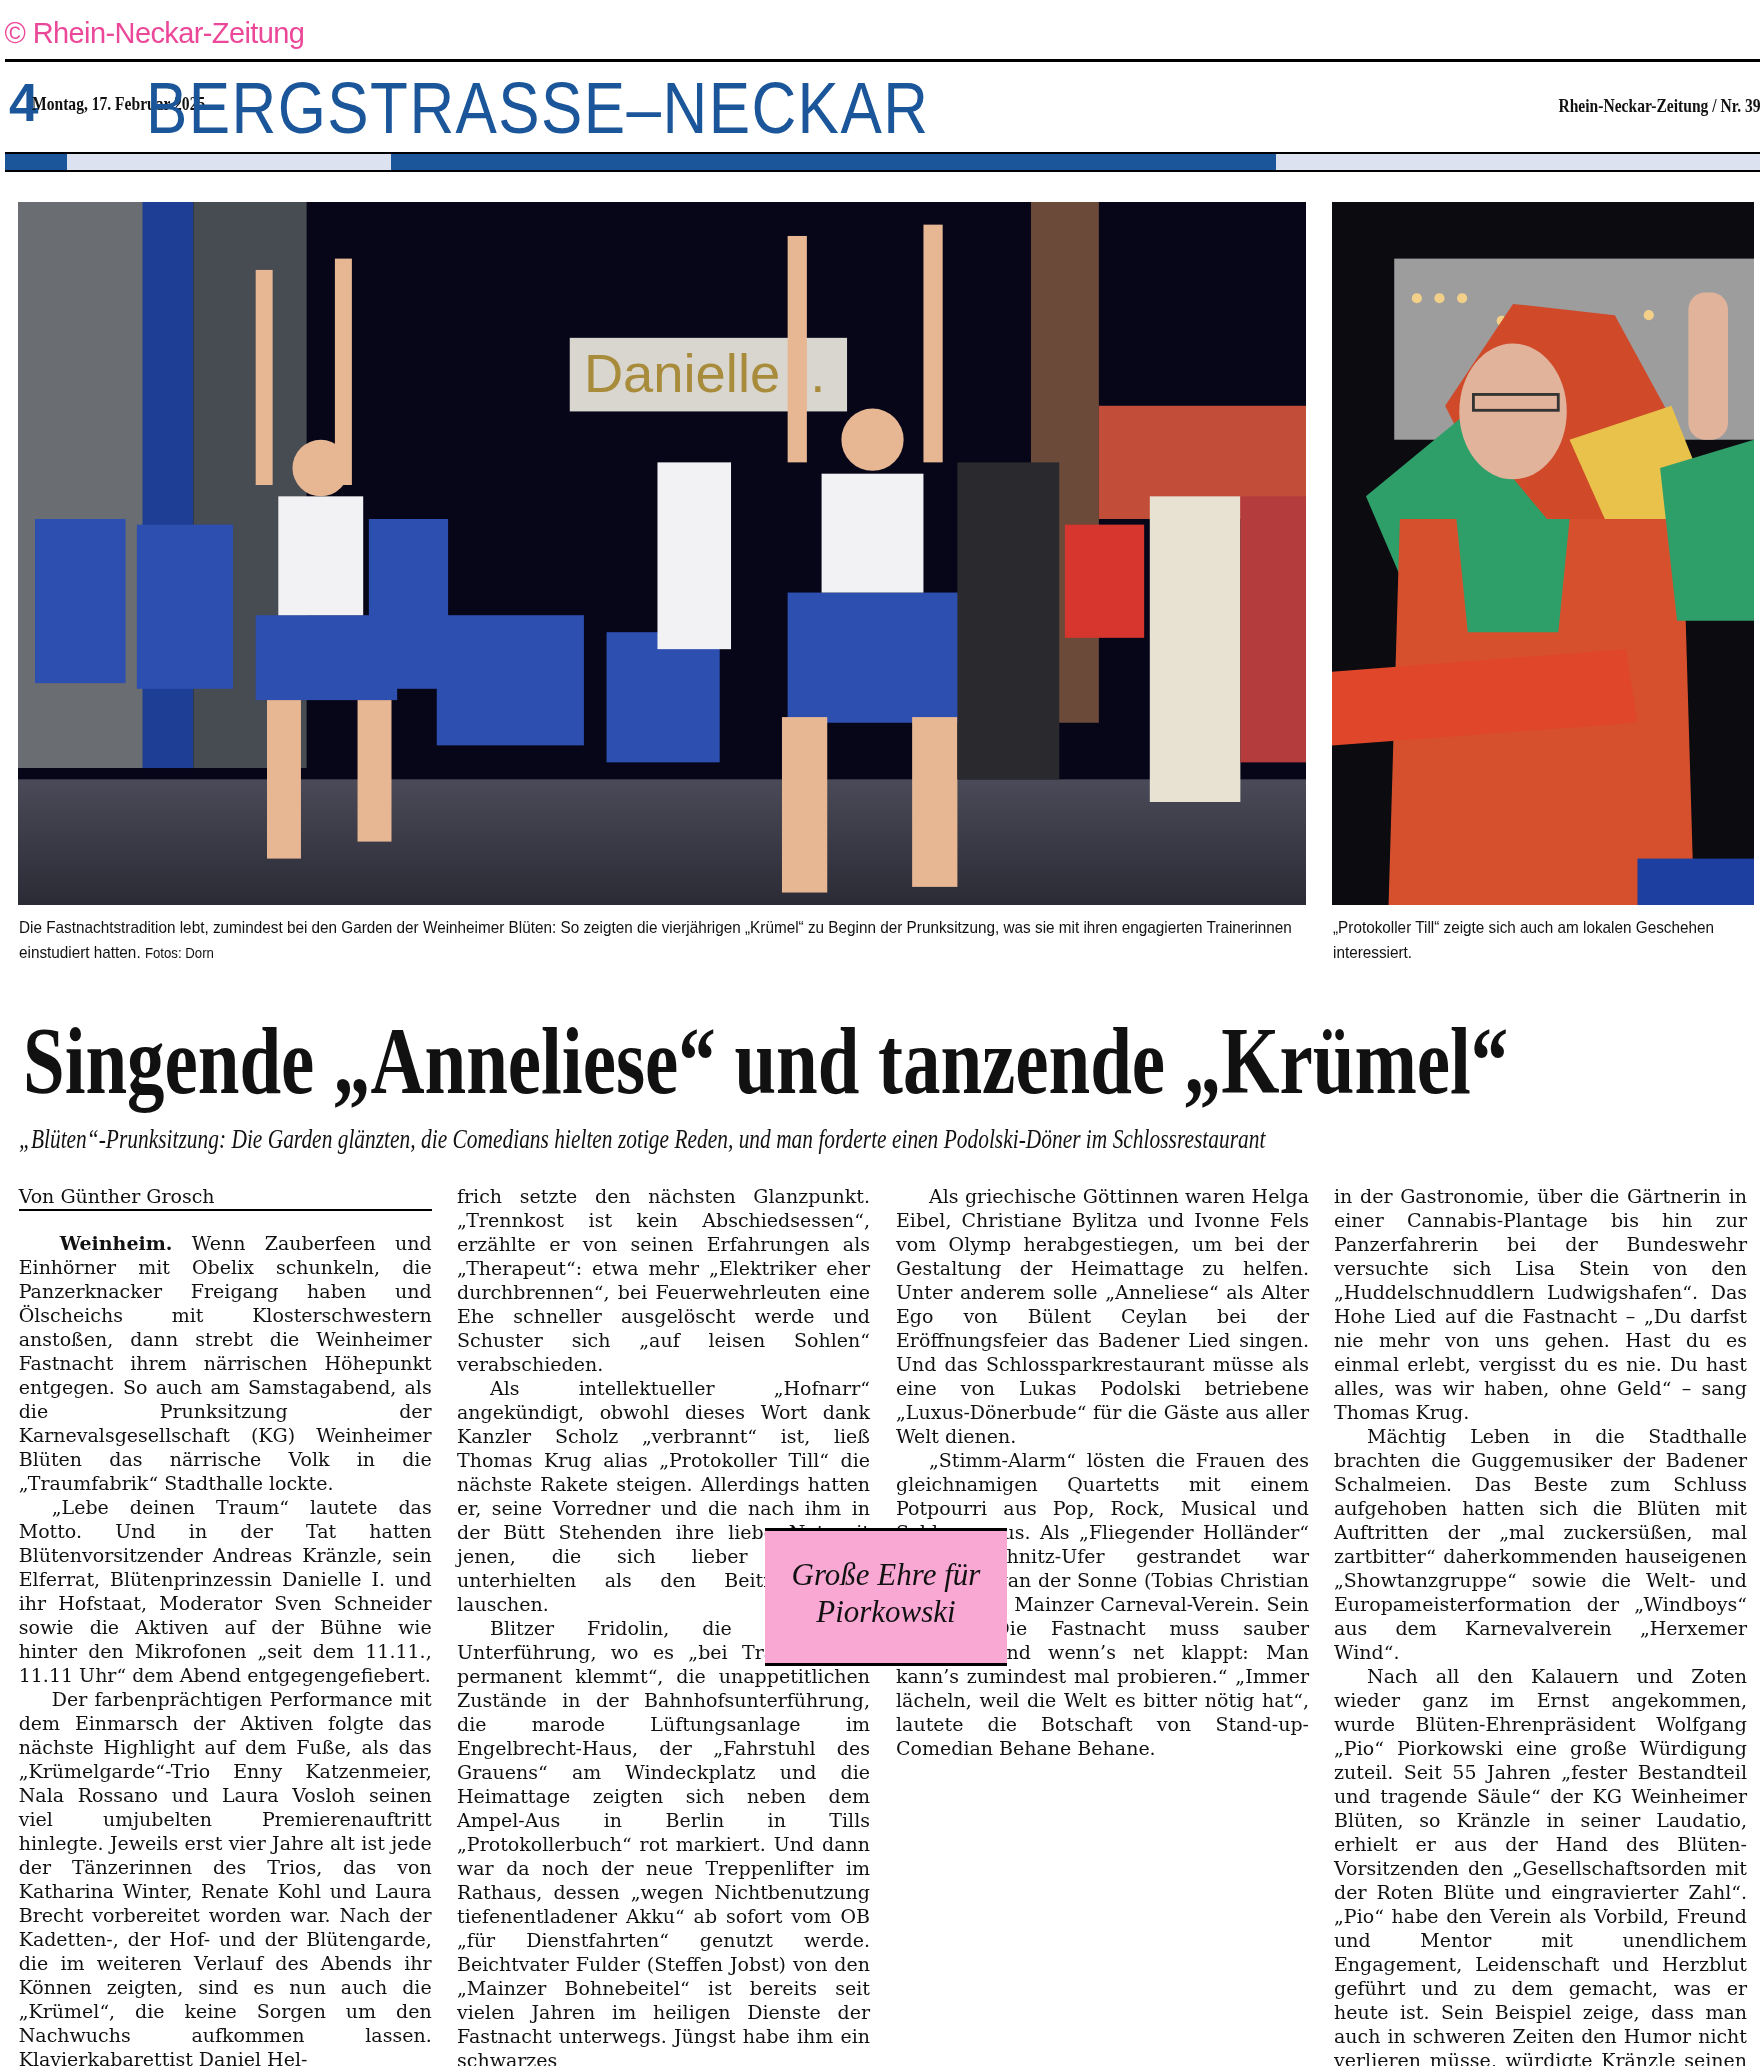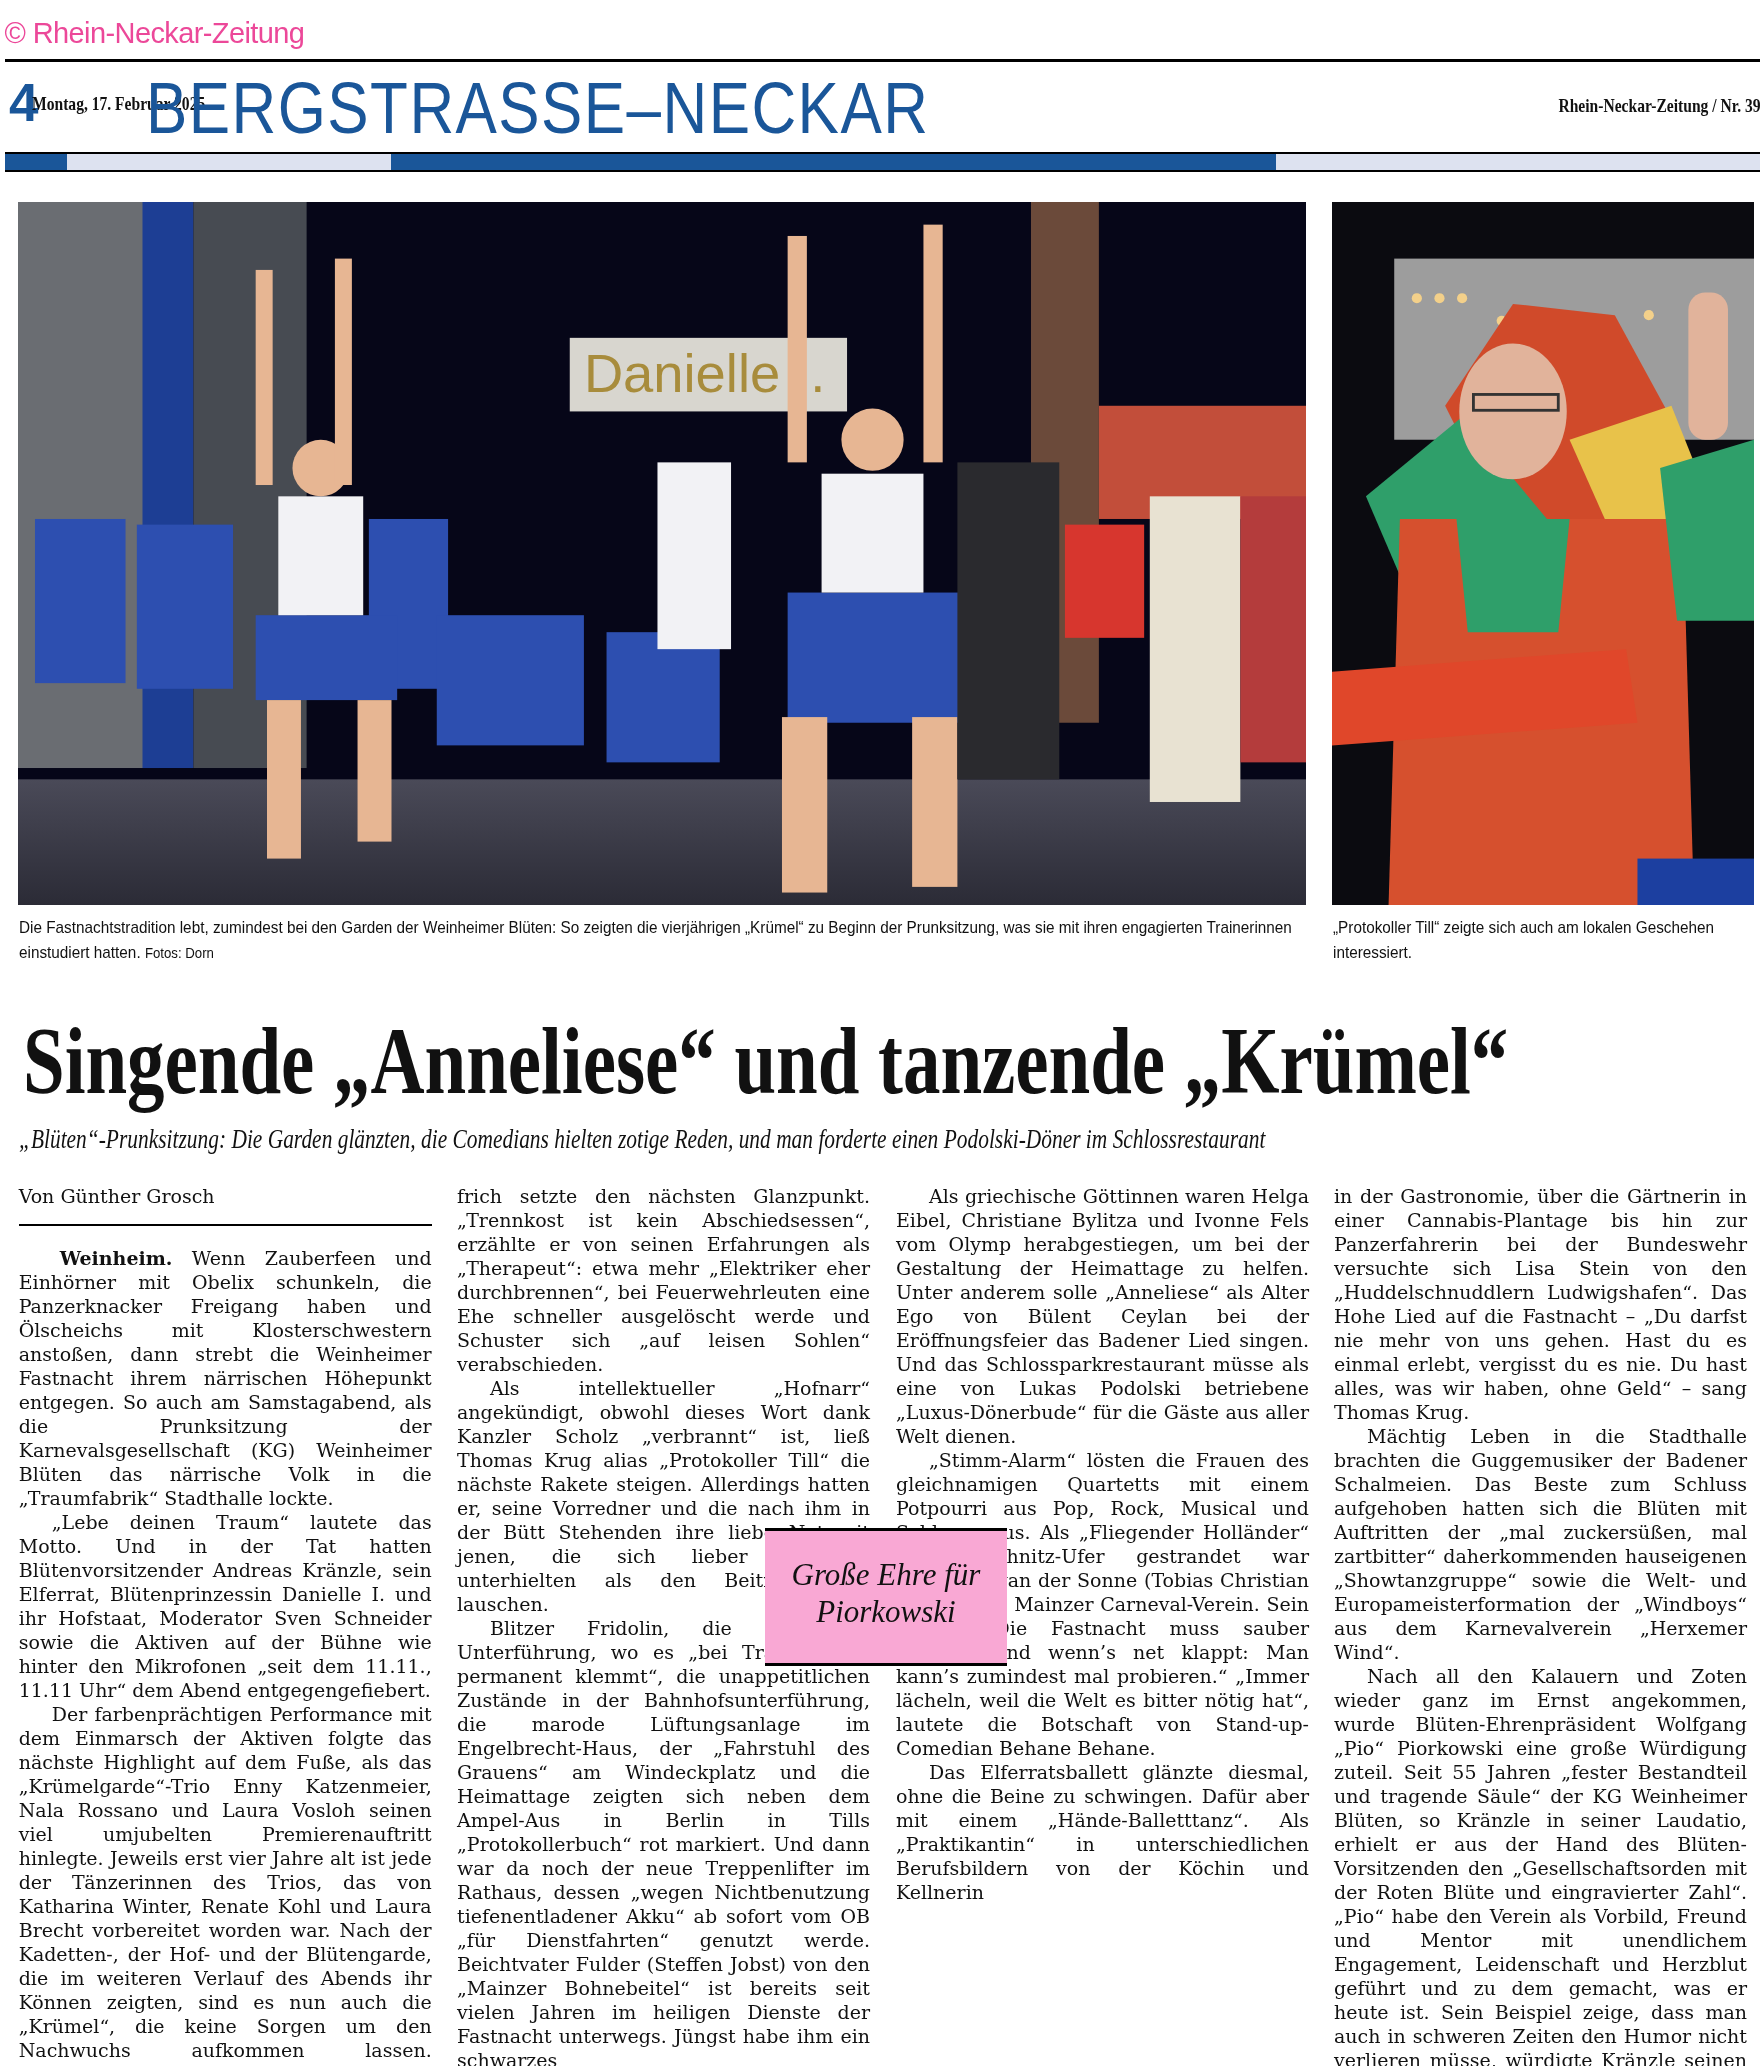--- a/index.html
+++ b/index.html
@@ -35,21 +35,21 @@
   .subhead { left: 18.7px; top: 1123px; font-family: "Liberation Serif", serif; font-style: italic; font-size: 28px; white-space: nowrap; transform: scaleX(0.765); transform-origin: left top; }
 
   
   .col { top: 1184px; width: 413px; font-family: "DejaVu Serif", serif; font-size: 19px; line-height: 24px; text-align: justify; hyphens: manual; }
   .col p { margin: 0; text-indent: 33px; }
   .col p.noindent { text-indent: 0; }
   .col1 { left: 18.7px; }
   .col2 { left: 457px; }
   .col3 { left: 896px; }
   .col4 { left: 1334px; }
-  .byline { font-family: "DejaVu Serif", serif; font-size: 19px; padding-bottom: 16px; border-bottom: 2.3px solid #000; margin-bottom: 20.4px; text-align: left; }
+  .byline { font-family: "DejaVu Serif", serif; font-size: 19px; padding-bottom: 1px; border-bottom: 2.3px solid #000; margin-bottom: 20.4px; text-align: left; }
   .dateline { font-weight: bold; margin-left: 41px; }
 
   
   .pull { left: 765px; top: 1528px; width: 242px; height: 137px; }
   .pull-rule { position: absolute; left: 0; width: 242px; height: 2.8px; background: #000; }
   .pull-text { position: absolute; left: 0; top: 28px; width: 242px; text-align: center; font-family: "Liberation Serif", serif; font-style: italic; font-size: 31px; line-height: 37px; }
 </style>
 </head>
 <body>
 
@@ -164,21 +164,20 @@
 
 <div class="abs col col2">
   <p class="noindent">frich setzte den nächsten Glanzpunkt. „Trennkost ist kein Abschiedsessen“, erzählte er von seinen Erfahrungen als „Therapeut“: etwa mehr „Elektriker eher durchbrennen“, bei Feuerwehrleuten eine Ehe schneller ausgelöscht werde und Schuster sich „auf leisen Sohlen“ verabschieden.</p>
   <p>Als intellektueller „Hofnarr“ angekündigt, obwohl dieses Wort dank Kanzler Scholz „verbrannt“ ist, ließ Thomas Krug alias „Protokoller Till“ die nächste Rakete steigen. Allerdings hatten er, seine Vorredner und die nach ihm in der Bütt Stehenden ihre liebe Not mit jenen, die sich lieber lautstark unterhielten als den Beiträgen zu lauschen.</p>
   <p>Blitzer Fridolin, die Suezkanal-Unterführung, wo es „bei Transportern permanent klemmt“, die unappetitlichen Zustände in der Bahnhofsunterführung, die marode Lüftungsanlage im Engelbrecht-Haus, der „Fahrstuhl des Grauens“ am Windeckplatz und die Heimattage zeigten sich neben dem Ampel-Aus in Berlin in Tills „Protokollerbuch“ rot markiert. Und dann war da noch der neue Treppenlifter im Rathaus, dessen „wegen Nichtbenutzung tiefenentladener Akku“ ab sofort vom OB „für Dienstfahrten“ genutzt werde. Beichtvater Fulder (Steffen Jobst) von den „Mainzer Bohnebeitel“ ist bereits seit vielen Jahren im heiligen Dienste der Fastnacht unterwegs. Jüngst habe ihm ein schwarzes</p>
 </div>
 
 <div class="abs col col3">
   <p>Als griechische Göttinnen waren Helga Eibel, Christiane Bylitza und Ivonne Fels vom Olymp herabgestiegen, um bei der Gestaltung der Heimattage zu helfen. Unter anderem solle „Anneliese“ als Alter Ego von Bülent Ceylan bei der Eröffnungsfeier das Badener Lied singen. Und das Schlossparkrestaurant müsse als eine von Lukas Podolski betriebene „Luxus-Dönerbude“ für die Gäste aus aller Welt dienen.</p>
   <p>„Stimm-Alarm“ lösten die Frauen des gleichnamigen Quartetts mit einem Potpourri aus Pop, Rock, Musical und Schlager aus. Als „Fliegender Holländer“ am Weschnitz-Ufer gestrandet war Frederick van der Sonne (Tobias Christian Maier) vom Mainzer Carneval-Verein. Sein Credo: „Die Fastnacht muss sauber bleiben. Und wenn’s net klappt: Man kann’s zumindest mal probieren.“ „Immer lächeln, weil die Welt es bitter nötig hat“, lautete die Botschaft von Stand-up-Comedian Behane Behane.</p>
-  <p>Das Elferratsballett glänzte diesmal, ohne die Beine zu schwingen. Dafür aber mit einem „Hände-Balletttanz“. Als „Praktikantin“ in unterschiedlichen Berufsbildern von der Köchin und Kellnerin</p>
 </div>
 
 <div class="abs col col4">
   <p class="noindent">in der Gastronomie, über die Gärtnerin in einer Cannabis-Plantage bis hin zur Panzerfahrerin bei der Bundeswehr versuchte sich Lisa Stein von den „Huddelschnuddlern Ludwigshafen“. Das Hohe Lied auf die Fastnacht – „Du darfst nie mehr von uns gehen. Hast du es einmal erlebt, vergisst du es nie. Du hast alles, was wir haben, ohne Geld“ – sang Thomas Krug.</p>
   <p>Mächtig Leben in die Stadthalle brachten die Guggemusiker der Badener Schalmeien. Das Beste zum Schluss aufgehoben hatten sich die Blüten mit Auftritten der „mal zuckersüßen, mal zartbitter“ daherkommenden hauseigenen „Showtanzgruppe“ sowie die Welt- und Europameisterformation der „Windboys“ aus dem Karnevalverein „Herxemer Wind“.</p>
   <p>Nach all den Kalauern und Zoten wieder ganz im Ernst angekommen, wurde Blüten-Ehrenpräsident Wolfgang „Pio“ Piorkowski eine große Würdigung zuteil. Seit 55 Jahren „fester Bestandteil und tragende Säule“ der KG Weinheimer Blüten, so Kränzle in seiner Laudatio, erhielt er aus der Hand des Blüten-Vorsitzenden den „Gesellschaftsorden mit der Roten Blüte und eingravierter Zahl“. „Pio“ habe den Verein als Vorbild, Freund und Mentor mit unendlichem Engagement, Leidenschaft und Herzblut geführt und zu dem gemacht, was er heute ist. Sein Beispiel zeige, dass man auch in schweren Zeiten den Humor nicht verlieren müsse, würdigte Kränzle seinen langjährigen Mitstreiter.</p>
 </div>
 
 <div class="abs pull" style="background:#f9a8d4;">
   <div class="pull-rule" style="top:0"></div>

